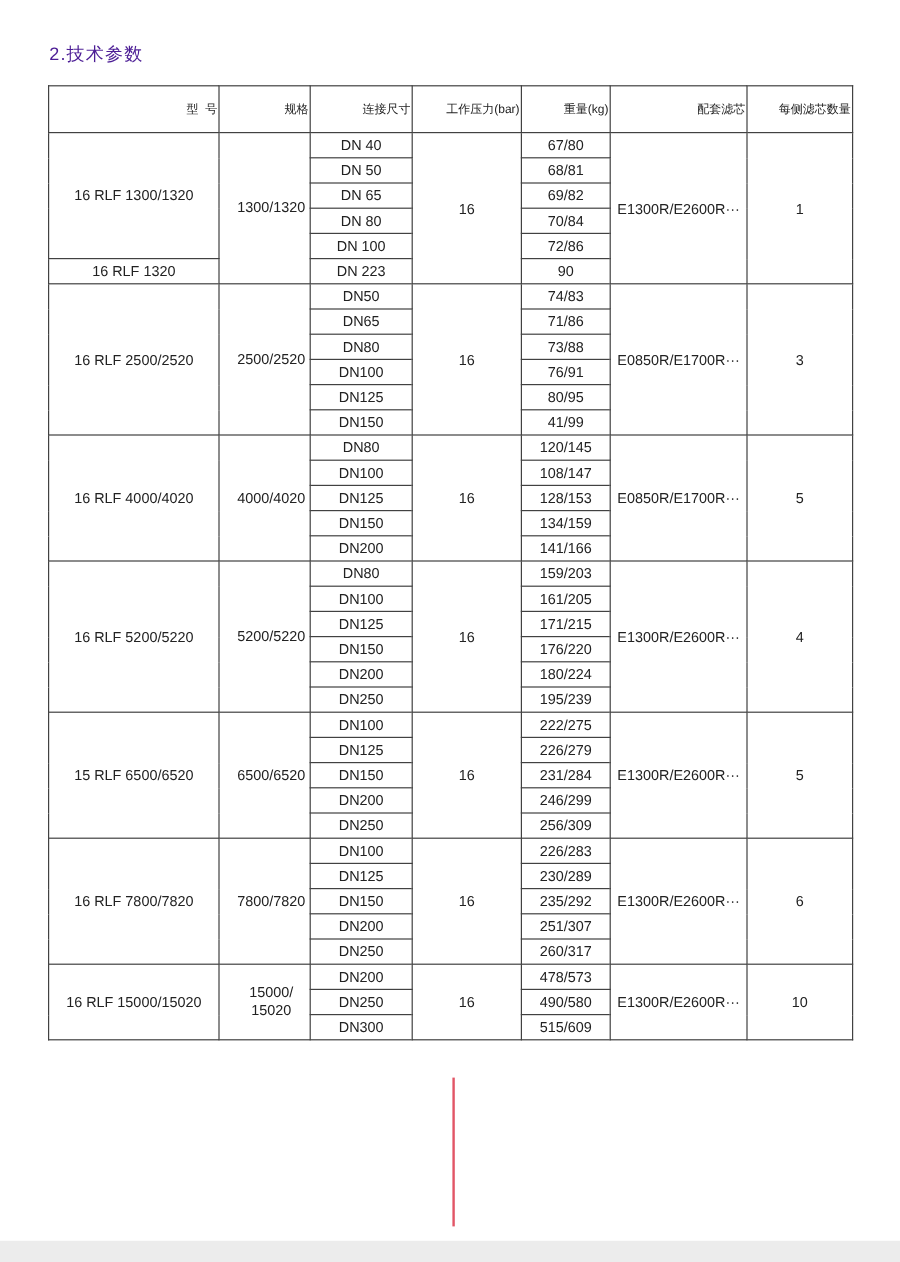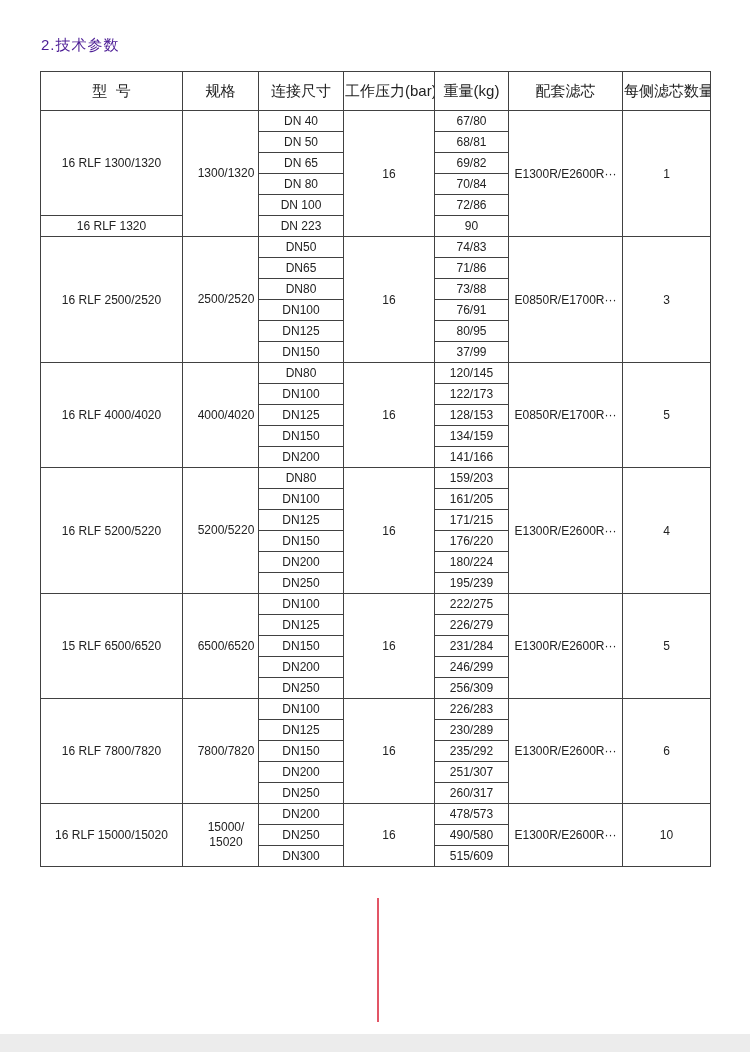--- a/index.html
+++ b/index.html
@@ -35,22 +35,23 @@
     border: 1px solid #414141;
     text-align: center;
     vertical-align: middle;
     font-weight: normal;
     font-size: 12px;
     padding: 0 1px;
     overflow: hidden;
   }
   table.spec thead th {
     height: 39px;
-    font-size: 15px;
+    font-size: 10px;
     white-space: pre;
+    text-align: right;
   }
   table.spec tbody td {
     height: 21px;
     white-space: nowrap;
   }
   table.spec tbody td.spec-cell {
     white-space: pre-line;
     line-height: 1.25;
     padding-left: 12px;
   }
@@ -148,34 +149,34 @@
       <tr>
         <td>DN100</td>
         <td>76/91</td>
       </tr>
       <tr>
         <td>DN125</td>
         <td>80/95</td>
       </tr>
       <tr>
         <td>DN150</td>
-        <td>37/99</td>
+        <td>41/99</td>
       </tr>
       <tr>
         <td rowspan="5">16 RLF 4000/4020</td>
         <td class="spec-cell" rowspan="5">4000/4020</td>
         <td>DN80</td>
         <td rowspan="5">16</td>
         <td>120/145</td>
         <td rowspan="5">E0850R/E1700R···</td>
         <td rowspan="5">5</td>
       </tr>
       <tr>
         <td>DN100</td>
-        <td>122/173</td>
+        <td>108/147</td>
       </tr>
       <tr>
         <td>DN125</td>
         <td>128/153</td>
       </tr>
       <tr>
         <td>DN150</td>
         <td>134/159</td>
       </tr>
       <tr>

